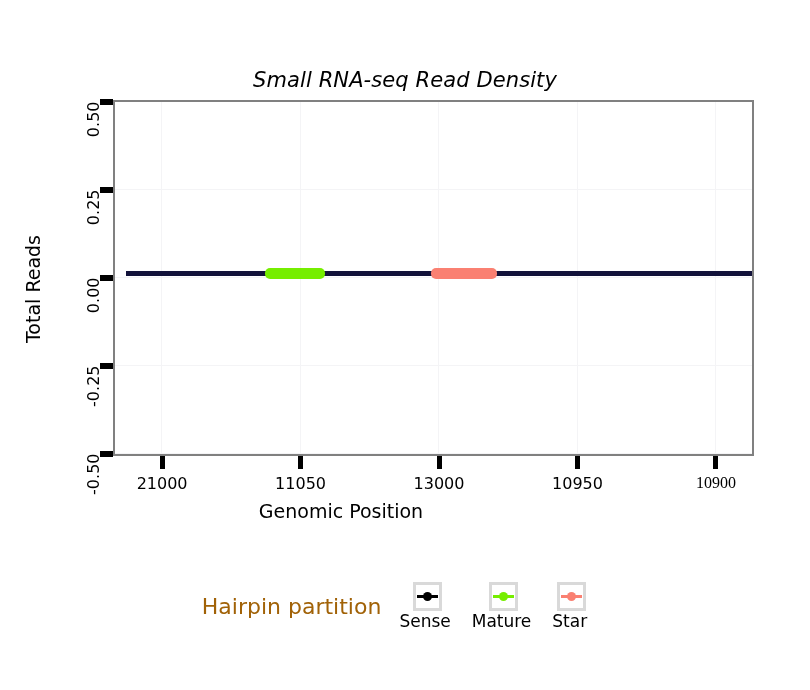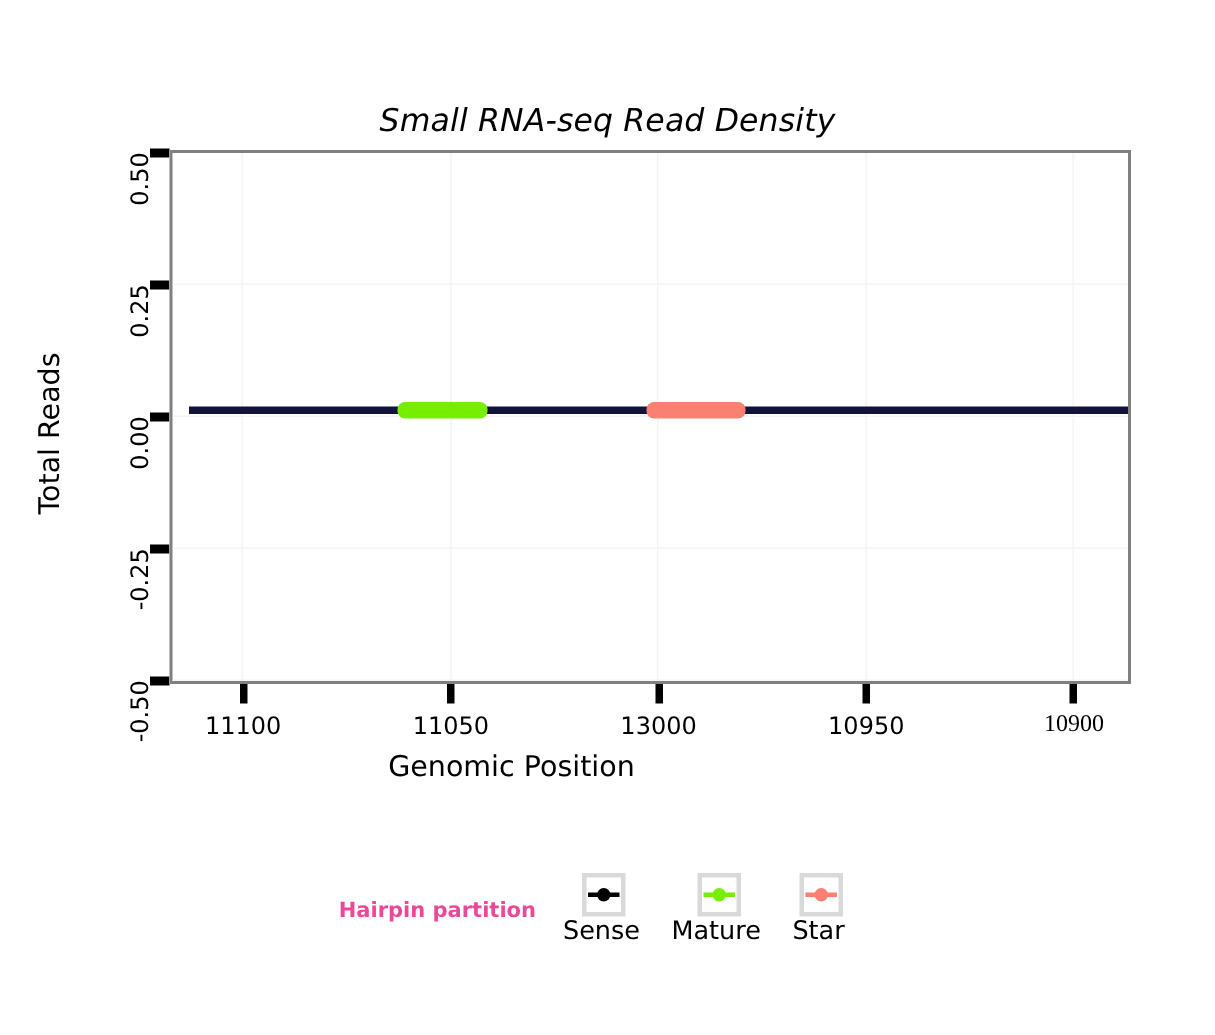--- a/index.html
+++ b/index.html
@@ -131,23 +131,23 @@
     left: 0;
     top: 582px;
     width: 810px;
     display: flex;
     flex-direction: row;
     align-items: center;
     justify-content: center;
     gap: 0px;
   }
   #legend-title {
-    font-size: 14px;
-    font-weight: bold;
-    color: #ec4899;
+    font-size: 22px;
+    font-weight: normal;
+    color: #a16207;
     margin-right: 18px;
   }
   .legend-entry {
     display: flex;
     flex-direction: column;
     align-items: center;
     margin-right: 10px;
   }
   .legend-key {
     position: relative;
@@ -199,21 +199,21 @@
       <div class="ytick-mark" style="left: 100px; top: 275px;"></div>
       <div class="ytick-label" style="left: -17px; top: 268px; width: 110px; transform: rotate(-90deg); transform-origin: 100% 50%;">0.00</div>
       <div class="ytick-mark" style="left: 100px; top: 363px;"></div>
       <div class="ytick-label" style="left: -17px; top: 356px; width: 110px; transform: rotate(-90deg); transform-origin: 100% 50%;">-0.25</div>
       <div class="ytick-mark" style="left: 100px; top: 451px;"></div>
       <div class="ytick-label" style="left: -17px; top: 444px; width: 110px; transform: rotate(-90deg); transform-origin: 100% 50%;">-0.50</div>
     </div>
 
   <div id="x-axis">
       <div class="xtick-mark" style="left: 159.583px; top: 456px;"></div>
-      <div class="xtick-label" style="left: 162.083px; top: 474px;">11100</div>
+      <div class="xtick-label" style="left: 162.083px; top: 474px;">21000</div>
       <div class="xtick-mark" style="left: 298.061px; top: 456px;"></div>
       <div class="xtick-label" style="left: 300.561px; top: 474px; text-align: right;">11050</div>
       <div class="xtick-mark" style="left: 436.539px; top: 456px;"></div>
       <div class="xtick-label" style="left: 439.039px; top: 474px;">13000</div>
       <div class="xtick-mark" style="left: 575.017px; top: 456px;"></div>
       <div class="xtick-label" style="left: 577.517px; top: 474px;">10950</div>
       <div class="xtick-mark" style="left: 713.496px; top: 456px;"></div>
       <div class="xtick-label" style="left: 715.996px; top: 474px; font-family: Liberation Serif, serif;">10900</div>
     </div>
 

